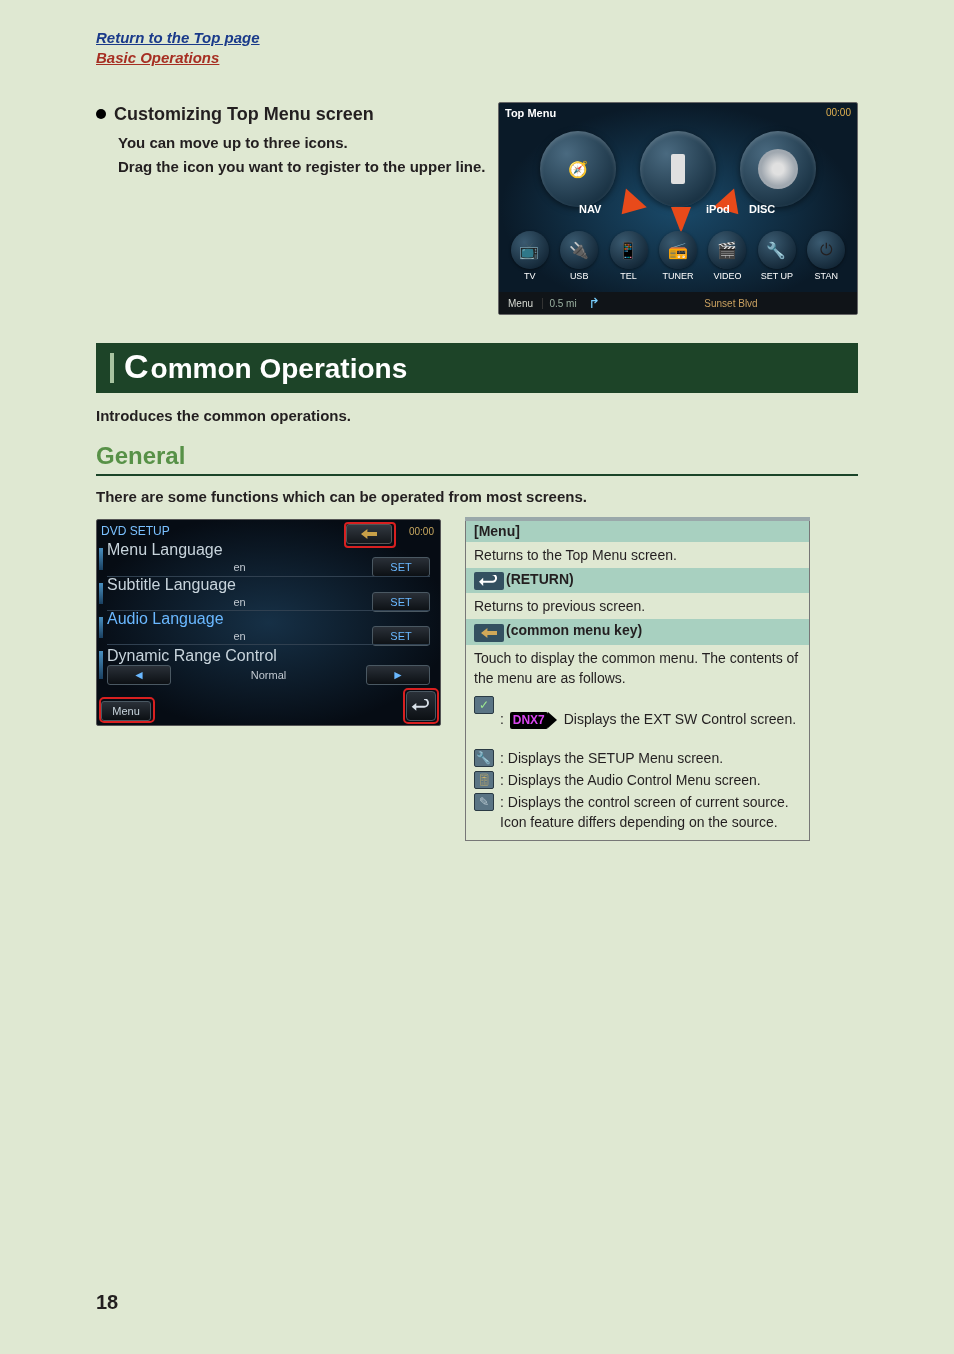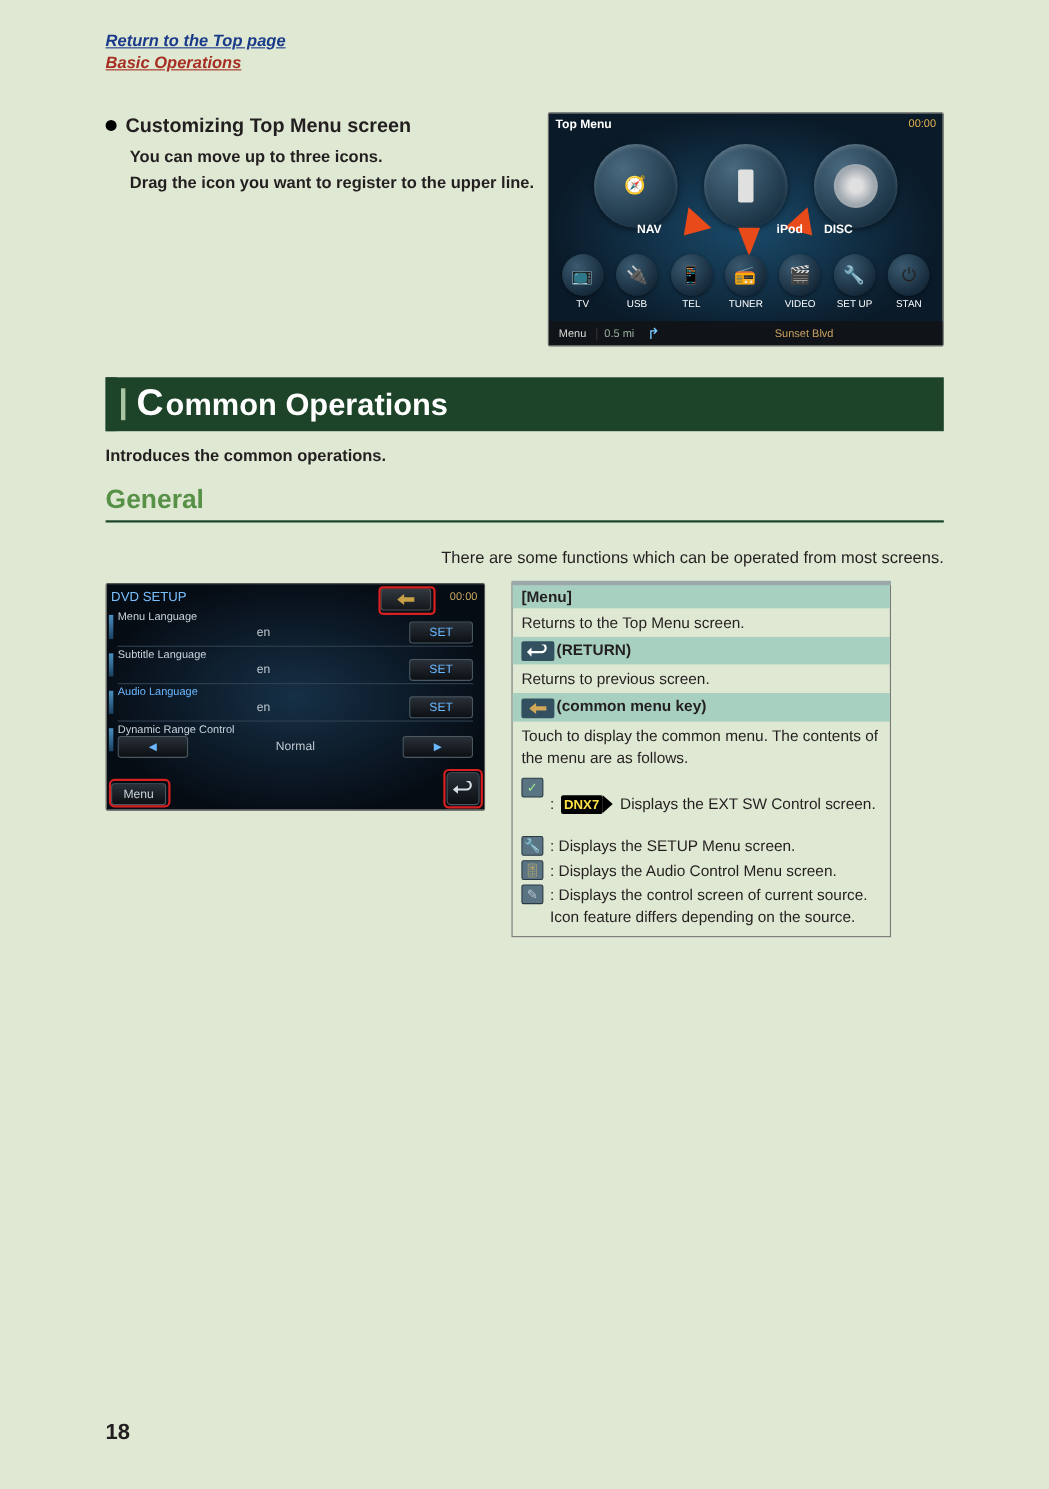--- a/index.html
+++ b/index.html
@@ -60,37 +60,37 @@
   .tm-nav .street{flex:1; text-align:center; color:#c8a060;}
   .h1-bar{
     margin-top:28px; background:#1d4428; color:#fff; font-weight:bold; font-size:28px;
     padding:6px 18px 8px; position:relative; border-left:10px solid #1d4428;
     display:flex; align-items:baseline;
   }
   .h1-bar::before{content:""; position:absolute; left:4px; top:10px; bottom:10px; width:4px; background:#a8c4a0;}
   .h1-big{font-size:34px; line-height:34px; margin-right:2px;}
   .intro{font-weight:bold; font-size:15px; margin-top:14px;}
   .h2{color:#579147; font-weight:bold; font-size:24px; margin-top:18px; border-bottom:2px solid #1a4428; padding-bottom:4px;}
-  .sub{font-weight:normal; font-size:15px; margin-top:24px;text-align:right;}
+  .sub{font-weight:bold; font-size:15px; margin-top:12px;}
   .panels{display:flex; gap:24px; margin-top:14px; align-items:flex-start;}
   .left-shot{width:345px;}
   .dvd-setup{
     width:345px; height:207px; background:radial-gradient(ellipse at center,#163046 0%, #060c14 75%);
     border:1px solid #555; border-radius:2px; position:relative; color:#c8d4dc; font-size:11px;
     padding:4px; overflow:hidden;
   }
   .dvd-title{color:#7ac0ff; font-size:12px; font-weight:normal;}
   .dvd-back{position:absolute; top:4px; right:48px; width:46px; height:20px; background:linear-gradient(#323840,#14181c); border:1px solid #555; border-radius:3px; display:flex; align-items:center; justify-content:center;}
   .dvd-back::before{content:""; width:16px; height:10px; background:#c8a048; clip-path:polygon(0 50%, 40% 0, 40% 30%, 100% 30%, 100% 70%, 40% 70%, 40% 100%);}
   .dvd-back-box{position:absolute; top:2px; right:44px; width:52px; height:26px; border:2px solid #d82020; border-radius:4px;}
   .dvd-clock{position:absolute; top:6px; right:6px; color:#c8a860; font-size:10px;}
   .dvd-list{position:absolute; top:22px; left:10px; right:10px;}
   .dvd-row{display:flex; align-items:center; height:34px; border-top:1px solid #304050; position:relative;}
   .dvd-row:first-child{border-top:none;}
-  .dvd-label{flex:0 0 120px; color:#c8d4dc; font-size:10px;}
+  .dvd-label{flex:0 0 120px; color:#c8d4dc; font-size:16px;}
   .dvd-label.sel{color:#6ab8ff;}
   .dvd-val{flex:1; text-align:center; color:#c0c8d0; font-size:11px;}
   .dvd-set{width:58px; height:20px; background:linear-gradient(#2a3038,#0c1014); border:1px solid #4a5862; border-radius:3px; color:#6ab8ff; font-size:11px; display:flex; align-items:center; justify-content:center;}
   .dvd-bar{position:absolute; left:-8px; top:6px; bottom:6px; width:4px; background:linear-gradient(#4a90c0,#1a4060);}
   .dr-arrow{width:64px; height:20px; background:linear-gradient(#2a3038,#0c1014); border:1px solid #4a5862; border-radius:3px; display:flex; align-items:center; justify-content:center; color:#6ab8ff; font-size:12px;}
   .dr-val{flex:1; text-align:center; color:#c0c8d0;}
   .dvd-menu{position:absolute; bottom:4px; left:4px; width:50px; height:20px; background:linear-gradient(#2a3038,#0c1014); border:1px solid #4a5862; border-radius:3px; color:#c8d4dc; display:flex; align-items:center; justify-content:center; font-size:11px;}
   .dvd-menu-box{position:absolute; bottom:2px; left:2px; width:56px; height:26px; border:2px solid #d82020; border-radius:5px;}
   .dvd-return{position:absolute; bottom:4px; right:4px; width:30px; height:30px; background:linear-gradient(#2a3038,#0c1014); border:1px solid #4a5862; border-radius:4px; display:flex; align-items:center; justify-content:center;}
   .dvd-return-box{position:absolute; bottom:1px; right:1px; width:36px; height:36px; border:2px solid #d82020; border-radius:5px;}
@@ -103,21 +103,21 @@
   .key-icon{display:inline-flex; width:30px; height:18px; background:#335060; border-radius:2px; align-items:center; justify-content:center; vertical-align:-3px; margin-right:2px;}
   .key-icon::before{content:""; width:16px; height:10px; background:#d0a858; clip-path:polygon(0 50%, 40% 0, 40% 30%, 100% 30%, 100% 70%, 40% 70%, 40% 100%);}
   ul.iconlist{list-style:none; padding:2px 8px 8px;}
   ul.iconlist li{display:flex; gap:6px; margin-top:2px; line-height:20px;}
   .sq-icon{flex:0 0 20px; width:20px; height:18px; background:#5a7484; border:1px solid #2a3a44; border-radius:2px; display:flex; align-items:center; justify-content:center; font-size:12px; margin-top:1px;}
   .sq-sw{color:#9ee890;}
   .sq-set{color:#e8c088;}
   .sq-aud{color:#c8b068;}
   .sq-src{color:#b8c8d0;}
   .sq-close{color:#6a8494; font-weight:bold;}
-  .dnx{display:inline-flex; background:#000; color:#fde047; font-weight:bold; font-size:12px; padding:0 3px; border-radius:2px; position:relative; height:17px; line-height:17px; align-items:center; margin:17px 2px;}
+  .dnx{display:inline-flex; background:#000; color:#d946ef; font-weight:bold; font-size:12px; padding:0 3px; border-radius:2px; position:relative; height:17px; line-height:17px; align-items:center; margin:17px 2px;}
   .dnx::after{content:""; position:absolute; right:-9px; top:0; border-top:8.5px solid transparent; border-bottom:8.5px solid transparent; border-left:9px solid #000;}
   .page-num{position:absolute; bottom:40px; left:96px; font-weight:bold; font-size:20px;}
 </style>
 </head>
 <body>
 
 <div>
   <a href="#" class="breadcrumb-link bc-top">Return to the Top page</a><br>
   <a href="#" class="breadcrumb-link bc-basic">Basic Operations</a>
 </div>

